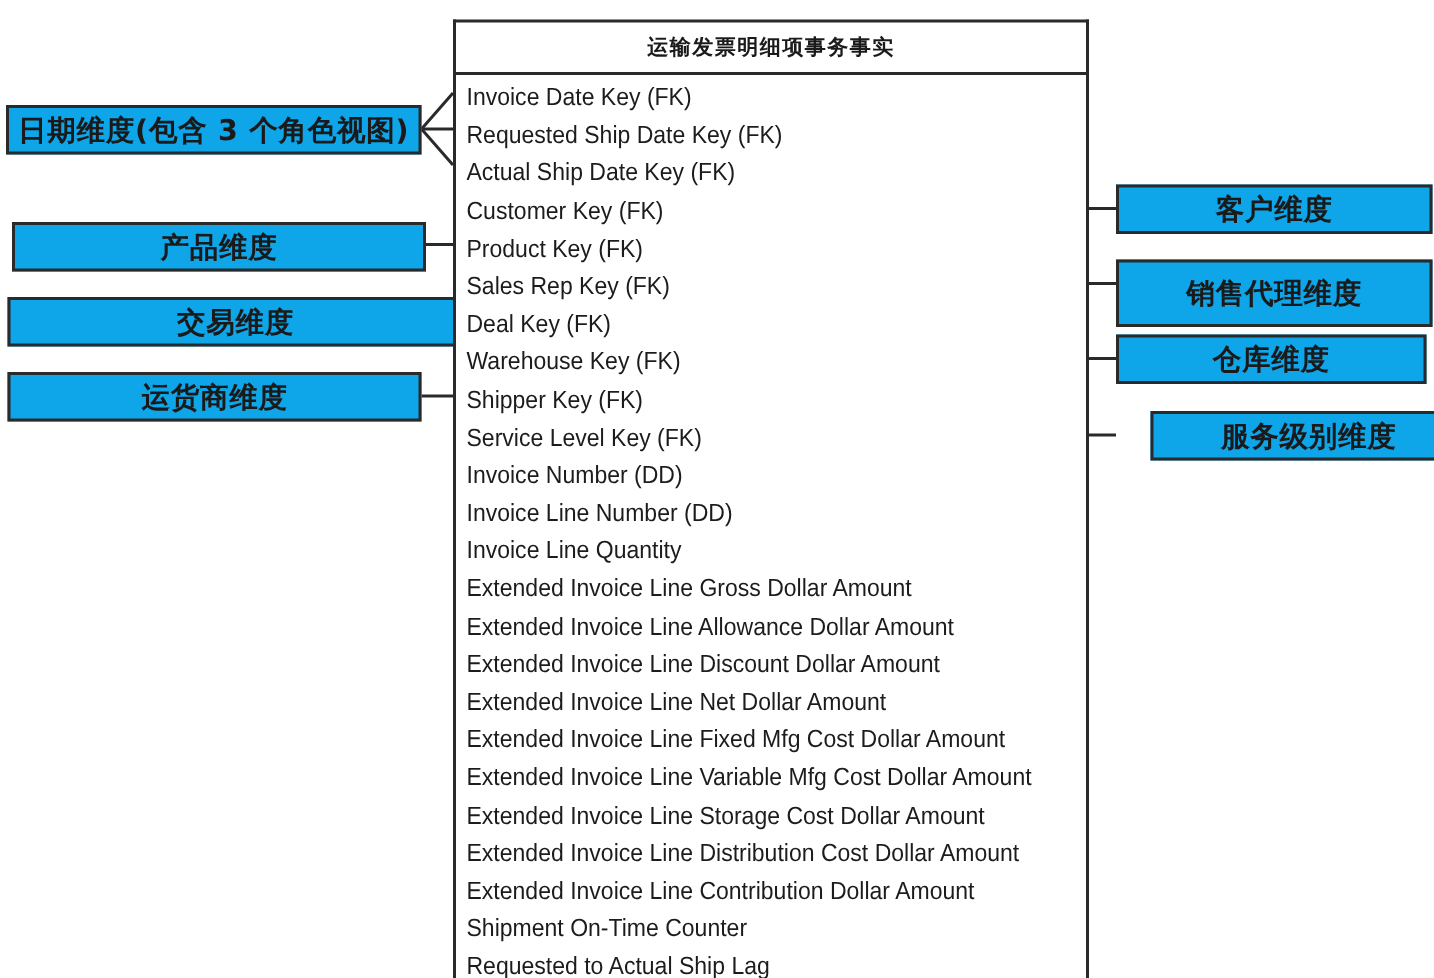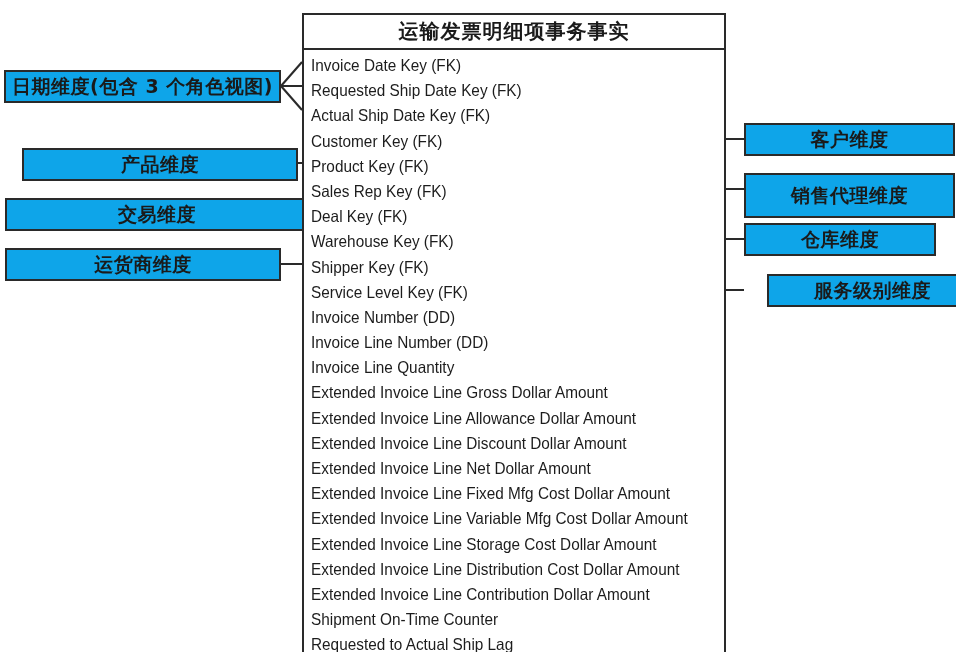--- a/index.html
+++ b/index.html
@@ -39,21 +39,21 @@
       box-sizing: border-box;
       background: #fff;
     }
     .fact-title {
       height: 33px;
       border-bottom: 2px solid #2a2a2a;
       display: flex;
       align-items: center;
       justify-content: center;
       font-weight: bold;
-      font-size: 20px;
+      font-size: 14px;
       font-family: "DejaVu Sans", sans-serif;
       letter-spacing: 1px;
     }
     .fact-list {
       list-style: none;
       margin: 0;
       padding: 3px 0 0 7px;
     }
     .fact-list li {
       height: 25.2px;
@@ -96,21 +96,21 @@
 
     <line x1="726" y1="239" x2="744" y2="239"></line>
 
     <line x1="726" y1="290" x2="744" y2="290"></line>
   </g>
 </svg>
 
 <div class="box" style="left:4px; top:70px; width:277px; height:33px;">
   <span>日期维度(包含 3 个角色视图)</span>
 </div>
-<div class="box" style="left:22px; top:148px; width:276px; height:33px;">
+<div class="box" style="left:8px; top:148px; width:276px; height:33px;">
   <span>产品维度</span>
 </div>
 <div class="box" style="left:5px; top:198px; width:304px; height:33px;">
   <span>交易维度</span>
 </div>
 <div class="box" style="left:5px; top:248px; width:276px; height:33px;">
   <span>运货商维度</span>
 </div>
 
 <div class="fact">
@@ -142,18 +142,18 @@
     <li>Requested to Actual Ship Lag</li>
   </ul>
 </div>
 
 <div class="box" style="left:744px; top:123px; width:211px; height:33px;">
   <span>客户维度</span>
 </div>
 <div class="box" style="left:744px; top:173px; width:211px; height:45px;">
   <span>销售代理维度</span>
 </div>
-<div class="box" style="left:744px; top:223px; width:192px; height:33px;">
+<div class="box" style="left:744px; top:223px; width:207px; height:33px;">
   <span>仓库维度</span>
 </div>
 <div class="box" style="left:744px; top:274px; width:211px; height:33px;margin-left:23px;">
   <span>服务级别维度</span>
 </div>
 
 </body></html>

